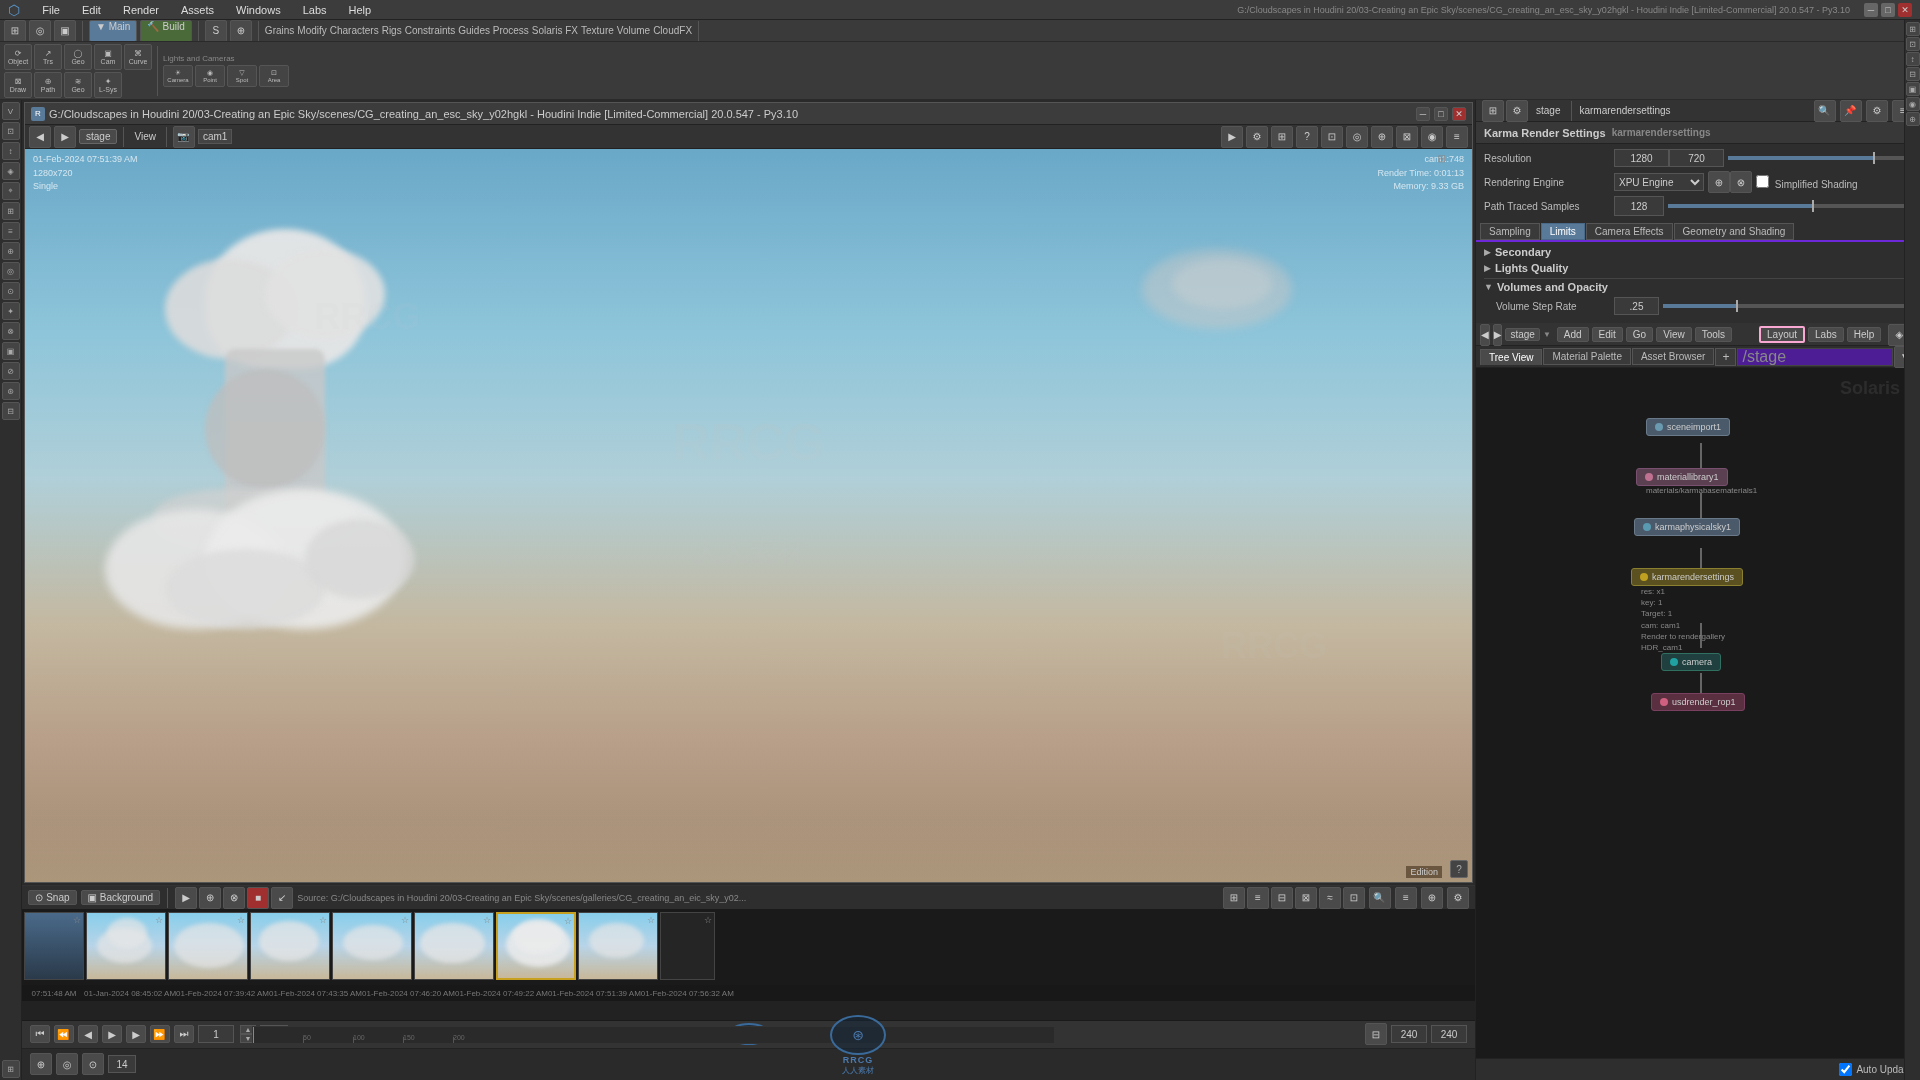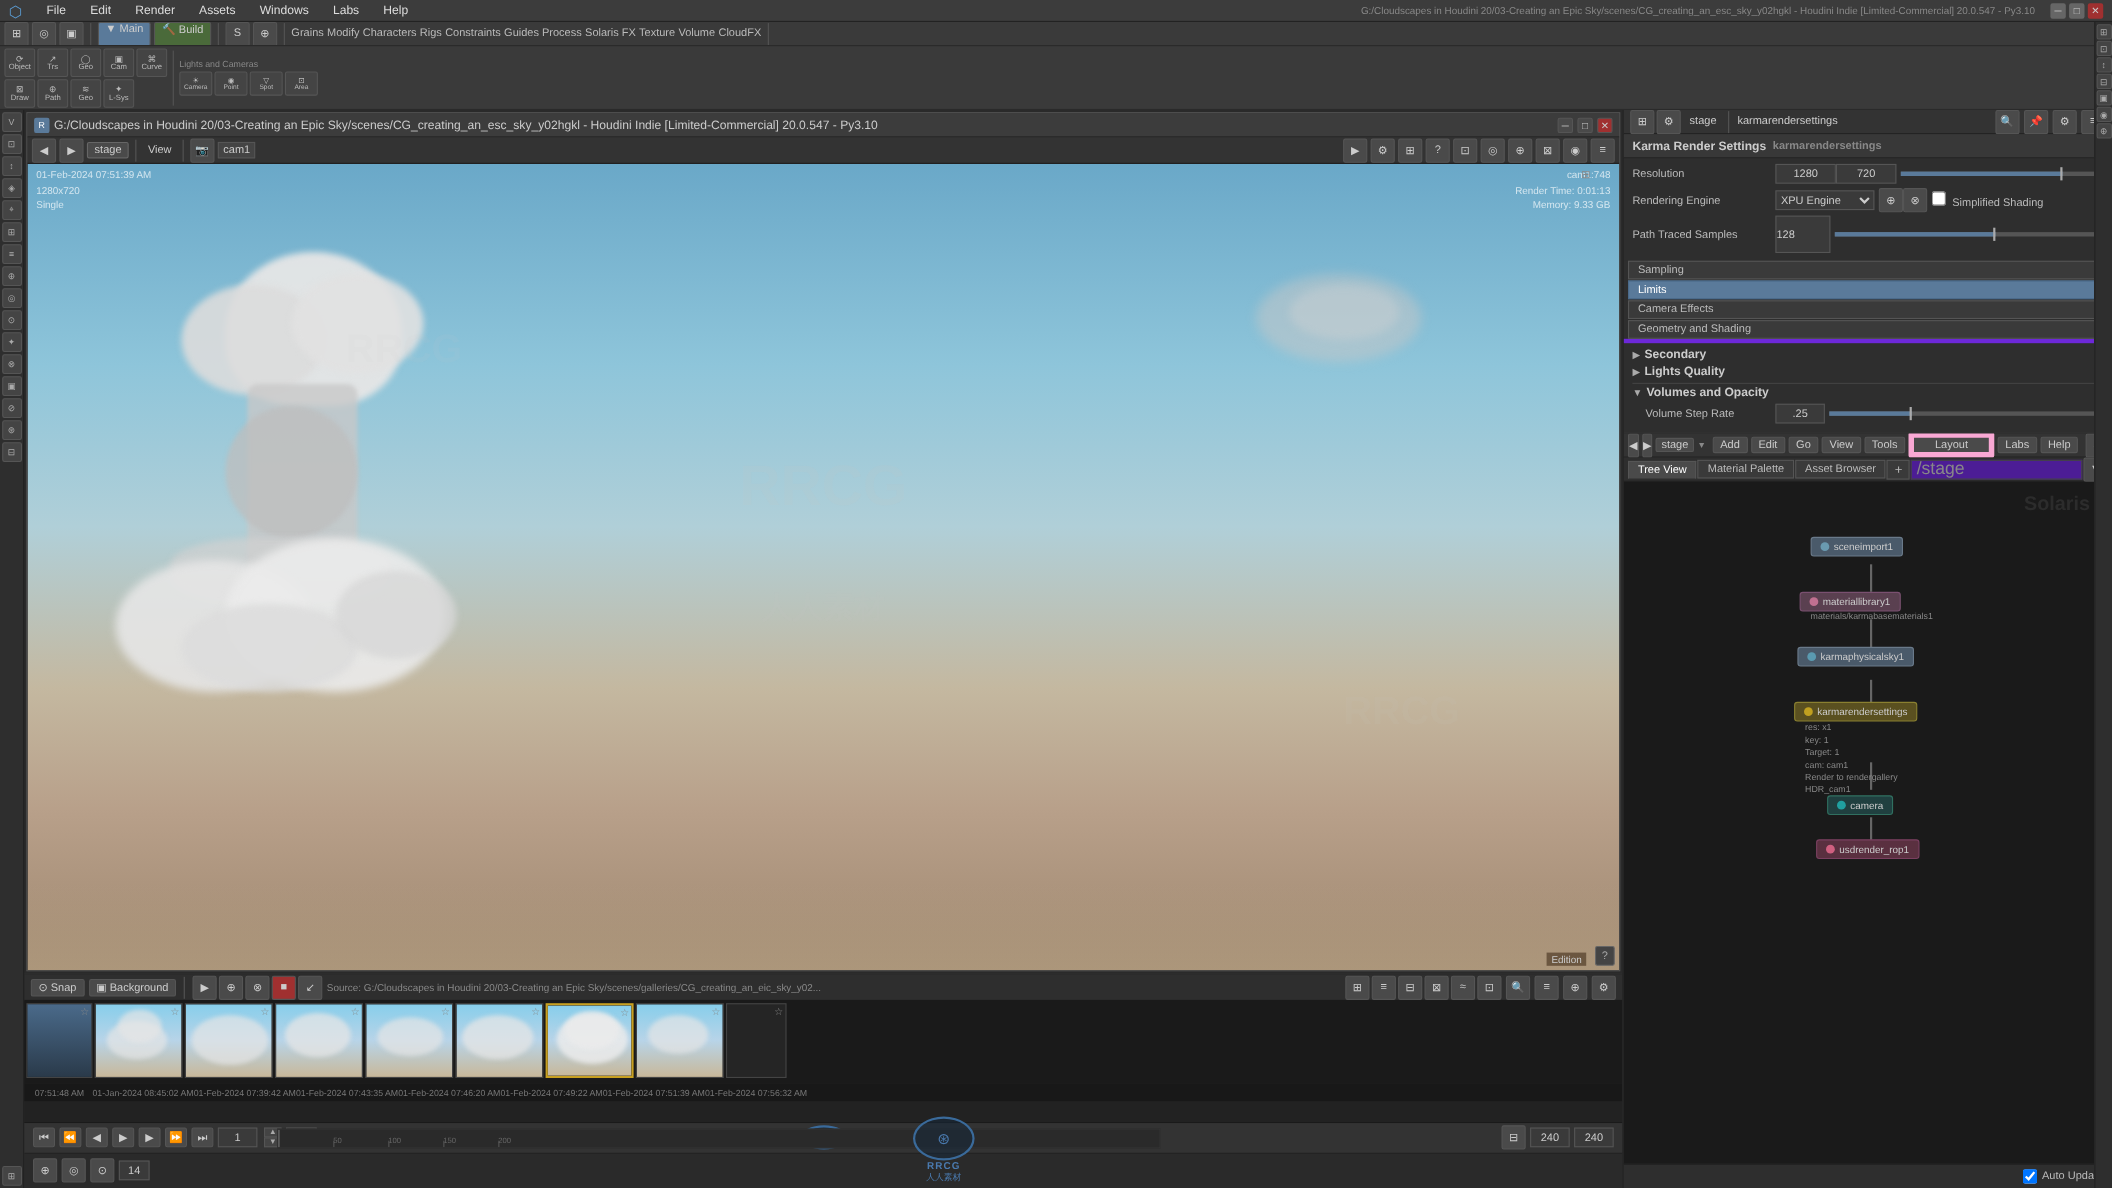--- a/index.html
+++ b/index.html
@@ -454,30 +454,30 @@
           <div class="toolbar-icon-btn" style="margin-left:4px;">⊕</div>
           <div class="toolbar-icon-btn">⊗</div>
           <label style="font-size:10px;color:#bbb;margin-left:4px;cursor:pointer;">
             <input type="checkbox" style="margin-right: 3px;">
             <span>Simplified Shading</span>
           </label>
         </div>
 
         <div style="display:flex;align-items:center;margin-bottom:3px;min-height:20px;">
           <span style="width:130px;font-size:10px;color:#bbb;flex-shrink:0;">Path Traced Samples</span>
-          <input type="text" style="width: 50px; height: 34px; background: rgb(58, 58, 58); border: 1px solid rgb(85, 85, 85); color: rgb(204, 204, 204); font-size: 10px; text-align: left;" value="128">
+          <input type="text" style="width: 50px; height: 20px; background: rgb(58, 58, 58); border: 1px solid rgb(85, 85, 85); color: rgb(204, 204, 204); font-size: 10px; text-align: center;" value="128">
           <div style="flex:1;height:4px;background:#555;margin-left:4px;cursor:pointer;position:relative;">
             <div style="width:60%;height:100%;background:#5a7a9a;"></div>
             <div style="position:absolute;right:40%;top:-4px;width:2px;height:12px;background:#aaa;"></div>
           </div>
         </div>
       </div>
 
 
-      <div style="display:flex;gap:1px;padding:0 4px;background:#2e2e2e;border-bottom:4px solid #6d28d9;flex-direction:column;">
+      <div style="display:flex;gap:1px;padding:0 4px;background:#2e2e2e;border-bottom:2px solid #6d28d9;">
         <div style="padding:2px 8px;background:#3a3a3a;border:1px solid #555;color:#bbb;font-size:10px;cursor:pointer;">Sampling</div>
         <div style="padding:2px 8px;background:#5a7a9a;border:1px solid #4a6a8a;color:#fff;font-size:10px;cursor:pointer;">Limits</div>
         <div style="padding:2px 8px;background:#3a3a3a;border:1px solid #555;color:#bbb;font-size:10px;cursor:pointer;">Camera Effects</div>
         <div style="padding:2px 8px;background:#3a3a3a;border:1px solid #555;color:#bbb;font-size:10px;cursor:pointer;">Geometry and Shading</div>
       </div>
 
       <div style="padding:4px 8px;">
         <div style="display:flex;align-items:center;gap:4px;margin-bottom:4px;cursor:pointer;">
           <span style="font-size:9px;color:#aaa;">▶</span>
           <span style="font-size:11px;color:#ccc;font-weight:bold;">Secondary</span>
@@ -510,21 +510,21 @@
         <div class="toolbar-icon-btn">◀</div>
         <div class="toolbar-icon-btn">▶</div>
         <div style="font-size:10px;color:#ccc;padding:0 4px;background:#4a4a4a;border:1px solid #555;border-radius:2px;">stage</div>
         <div style="font-size:8px;color:#888;">▼</div>
         <div style="flex:1;"></div>
         <div style="padding:1px 6px;background:#4a4a4a;border:1px solid #555;border-radius:2px;cursor:pointer;font-size:10px;color:#ccc;">Add</div>
         <div style="padding:1px 6px;background:#4a4a4a;border:1px solid #555;border-radius:2px;cursor:pointer;font-size:10px;color:#ccc;">Edit</div>
         <div style="padding:1px 6px;background:#4a4a4a;border:1px solid #555;border-radius:2px;cursor:pointer;font-size:10px;color:#ccc;">Go</div>
         <div style="padding:1px 6px;background:#4a4a4a;border:1px solid #555;border-radius:2px;cursor:pointer;font-size:10px;color:#ccc;">View</div>
         <div style="padding:1px 6px;background:#4a4a4a;border:1px solid #555;border-radius:2px;cursor:pointer;font-size:10px;color:#ccc;">Tools</div>
-        <div style="padding:1px 19px;background:#4a4a4a;border:5px solid #f9a8d4;border-radius:2px;cursor:pointer;font-size:10px;color:#ccc;">Layout</div>
+        <div style="padding:1px 6px;background:#4a4a4a;border:2px solid #f9a8d4;border-radius:2px;cursor:pointer;font-size:10px;color:#ccc;margin-left:24px;">Layout</div>
         <div style="padding:1px 6px;background:#4a4a4a;border:1px solid #555;border-radius:2px;cursor:pointer;font-size:10px;color:#ccc;">Labs</div>
         <div style="padding:1px 6px;background:#4a4a4a;border:1px solid #555;border-radius:2px;cursor:pointer;font-size:10px;color:#ccc;">Help</div>
         <div style="margin-left:4px;display:flex;gap:2px;">
           <div class="toolbar-icon-btn">◈</div>
           <div class="toolbar-icon-btn">⊡</div>
           <div class="toolbar-icon-btn">≡</div>
 
         </div>
       </div>
 

